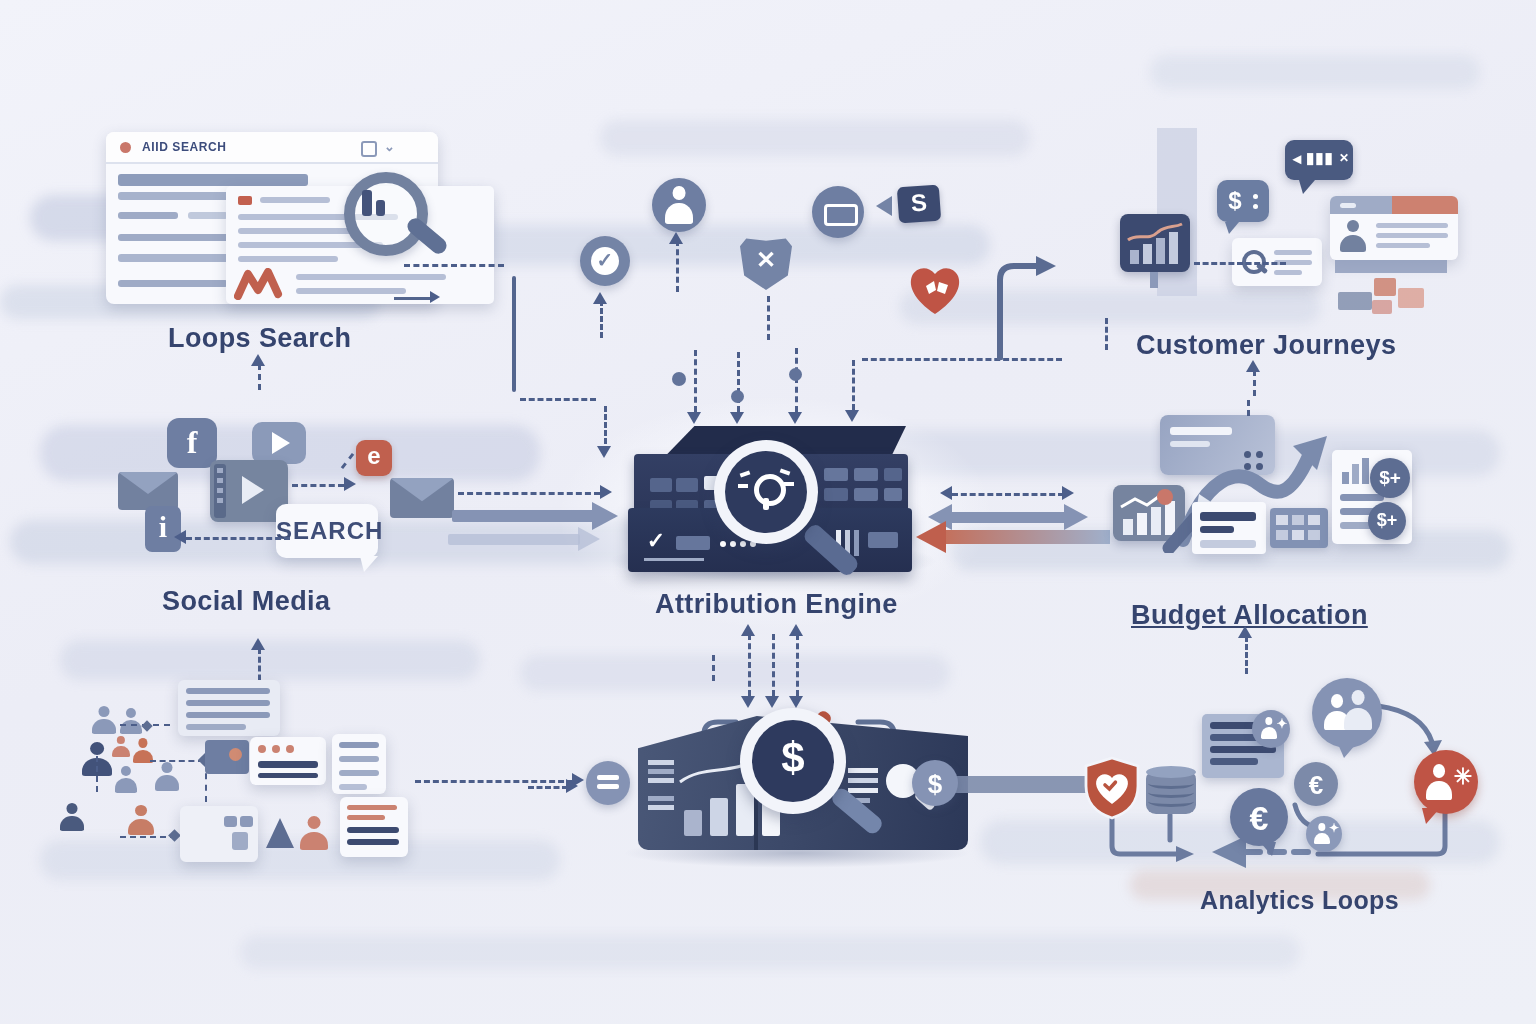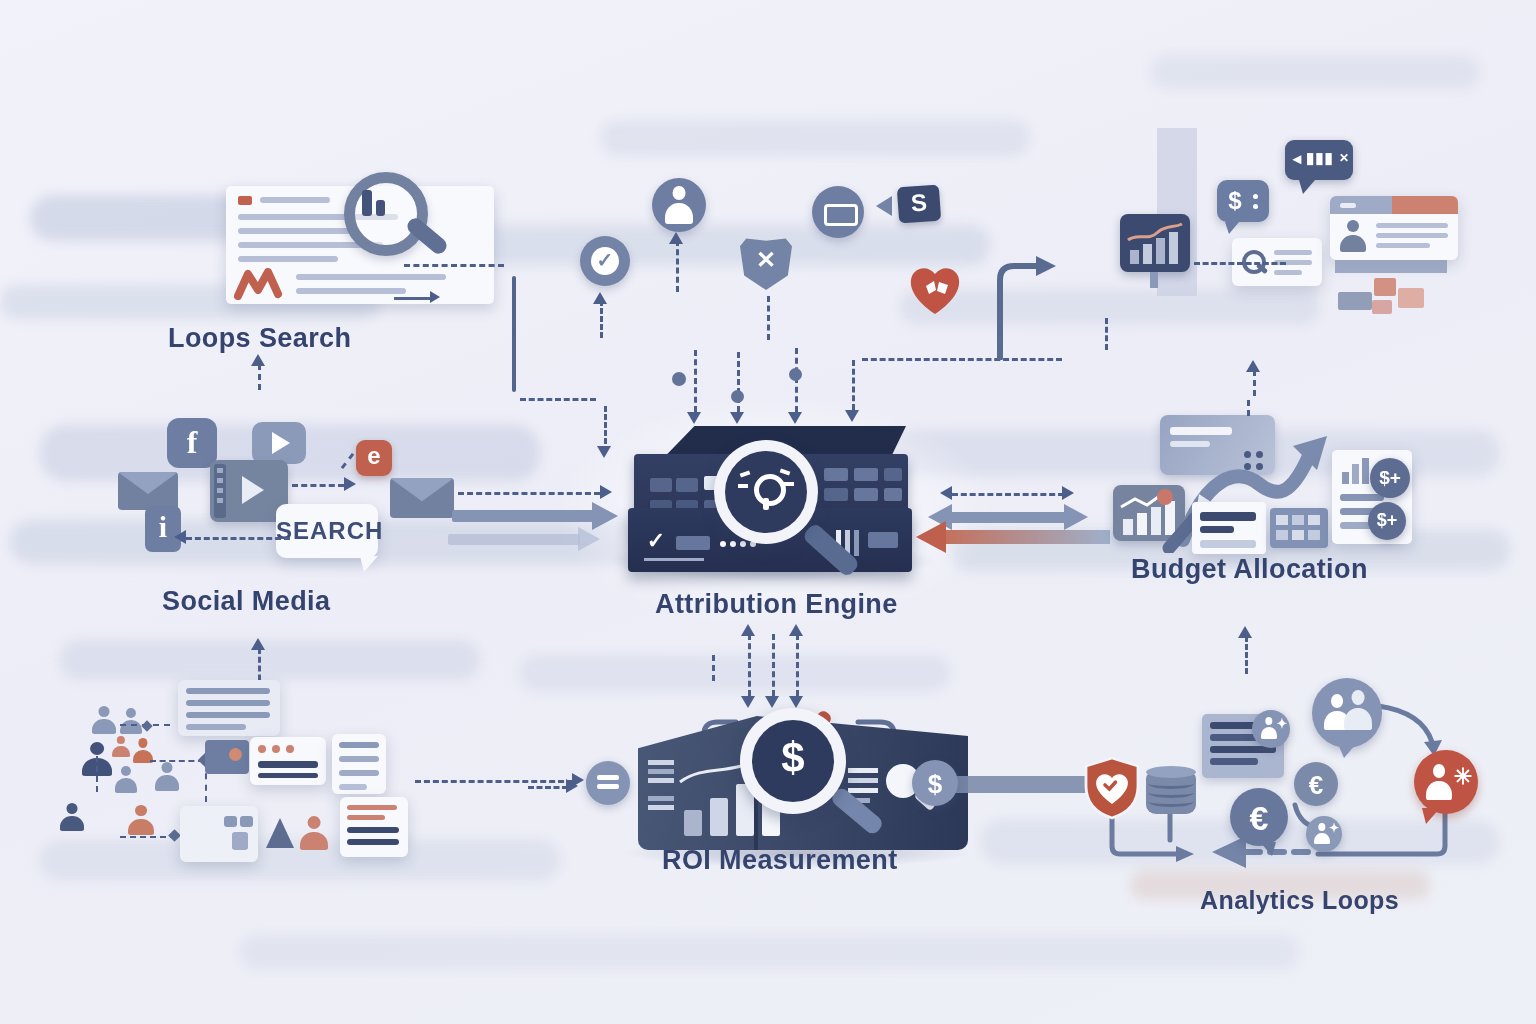--- a/index.html
+++ b/index.html
@@ -48,20 +48,34 @@
   <div class="wash" style="left:520px;top:655px;width:430px;height:36px;background:rgba(176,187,212,.22);"></div>
   <div class="wash" style="left:40px;top:840px;width:520px;height:40px;background:rgba(176,187,212,.24);"></div>
   <div class="wash" style="left:980px;top:820px;width:520px;height:44px;background:rgba(176,187,212,.24);"></div>
   <div class="wash" style="left:1130px;top:870px;width:300px;height:30px;background:rgba(198,148,138,.22);"></div>
   <div class="wash" style="left:600px;top:120px;width:430px;height:36px;background:rgba(178,189,214,.24);"></div>
   <div class="wash" style="left:1150px;top:55px;width:330px;height:34px;background:rgba(178,189,214,.22);"></div>
   <div class="wash" style="left:240px;top:935px;width:1060px;height:34px;background:rgba(180,190,214,.20);"></div>
 
   <div class="a" style="left:555px;top:395px;width:440px;height:235px;background:radial-gradient(ellipse at center,#f9fafe 25%,rgba(249,250,254,0) 70%);"></div>
 
+  <div class="card" style="left:106px;top:132px;width:332px;height:172px;border-radius:8px;">
+    <div class="a" style="left:0;top:0;width:100%;height:30px;background:#fdfdfe;border-bottom:2px solid #dde2ee;border-radius:8px 8px 0 0;"></div>
+    <div class="circ" style="left:14px;top:10px;width:11px;height:11px;background:#c9776a;"></div>
+    <div class="a" style="left:36px;top:8px;font-size:12px;font-weight:800;letter-spacing:.6px;color:#3c4c7c;">AIID SEARCH</div>
+    <div class="a" style="left:255px;top:9px;width:12px;height:12px;border:2px solid #8b99b9;border-radius:3px;"></div>
+    <div class="a" style="left:278px;top:7px;color:#8b99b9;font-size:13px;font-weight:700;">⌄</div>
+    <div class="tl" style="left:12px;top:42px;width:190px;height:12px;background:#8d9cbb;"></div>
+    <div class="tl" style="left:12px;top:60px;width:160px;height:8px;background:#a6b2cc;"></div>
+    <div class="tl" style="left:12px;top:80px;width:60px;height:7px;background:#9fabc6;"></div>
+    <div class="tl" style="left:82px;top:80px;width:40px;height:7px;background:#c0c9dc;"></div>
+    <div class="tl" style="left:12px;top:102px;width:130px;height:7px;background:#9fabc6;"></div>
+    <div class="tl" style="left:12px;top:122px;width:150px;height:8px;background:#aab5ce;"></div>
+    <div class="tl" style="left:12px;top:148px;width:110px;height:7px;background:#9fabc6;"></div>
+  </div>
   <div class="card" style="left:226px;top:186px;width:268px;height:118px;border-radius:5px;">
     <div class="a" style="left:12px;top:10px;width:14px;height:9px;background:#c2604f;border-radius:2px;"></div>
     <div class="tl" style="left:34px;top:11px;width:70px;height:6px;"></div>
     <div class="tl" style="left:12px;top:28px;width:160px;height:6px;"></div>
     <div class="tl" style="left:12px;top:42px;width:120px;height:6px;"></div>
     <div class="tl" style="left:12px;top:56px;width:145px;height:6px;"></div>
     <div class="tl" style="left:12px;top:70px;width:100px;height:6px;"></div>
     <svg class="a" style="left:8px;top:82px;" width="56" height="32" viewBox="0 0 56 32">
       <path d="M4 28 L14 6 L24 22 L34 4 L44 26" fill="none" stroke="#c0604e" stroke-width="8" stroke-linejoin="round" stroke-linecap="round"></path>
     </svg>
@@ -339,20 +353,21 @@
     <div class="tl" style="left:46px;top:27px;width:72px;height:5px;"></div>
     <div class="tl" style="left:46px;top:37px;width:72px;height:5px;"></div>
     <div class="tl" style="left:46px;top:47px;width:54px;height:5px;"></div>
   </div>
   <div class="a" style="left:1335px;top:260px;width:112px;height:13px;background:#8b99b9;opacity:.8;"></div>
   <div class="a" style="left:1374px;top:278px;width:22px;height:18px;background:#cd8170;border-radius:2px;opacity:.85;"></div>
   <div class="a" style="left:1398px;top:288px;width:26px;height:20px;background:#d99383;border-radius:2px;opacity:.7;"></div>
   <div class="a" style="left:1338px;top:292px;width:34px;height:18px;background:#7c8aa9;border-radius:2px;opacity:.8;"></div>
   <div class="a" style="left:1372px;top:300px;width:20px;height:14px;background:#c9776a;border-radius:2px;opacity:.6;"></div>
   <div class="dh" style="left:1194px;top:262px;width:92px;"></div>
+  <div class="lbl" style="left:1136px;top:330px;">Customer Journeys</div>
   <div class="dv" style="left:1253px;top:370px;height:26px;"></div>
   <div class="tri tri-u" style="left:1246px;top:360px;"></div>
 
   <div class="a" style="left:1160px;top:415px;width:115px;height:60px;background:linear-gradient(120deg,#97a4c2,#b9c2d8);border-radius:8px;box-shadow:0 4px 10px rgba(70,82,120,.25);">
     <div class="a" style="left:10px;top:12px;width:62px;height:8px;background:#f2f4fa;border-radius:3px;"></div>
     <div class="a" style="left:10px;top:26px;width:40px;height:6px;background:#e0e5f0;border-radius:3px;"></div>
     <div class="circ" style="left:84px;top:36px;width:7px;height:7px;background:#4a5a80;"></div>
     <div class="circ" style="left:96px;top:36px;width:7px;height:7px;background:#4a5a80;"></div>
     <div class="circ" style="left:84px;top:48px;width:7px;height:7px;background:#4a5a80;"></div>
     <div class="circ" style="left:96px;top:48px;width:7px;height:7px;background:#4a5a80;"></div>
@@ -395,21 +410,21 @@
     <div class="tl" style="left:8px;top:44px;width:44px;height:7px;background:#8593b4;"></div>
     <div class="tl" style="left:8px;top:58px;width:44px;height:7px;background:#8593b4;"></div>
     <div class="tl" style="left:8px;top:72px;width:44px;height:7px;background:#9fabc6;"></div>
   </div>
   <div class="circ" style="left:1370px;top:458px;width:40px;height:40px;background:#5d6d92;box-shadow:0 3px 8px rgba(60,72,110,.35);">
     <div class="glyph" style="left:0;top:9px;width:100%;font-size:19px;">$+</div>
   </div>
   <div class="circ" style="left:1368px;top:502px;width:38px;height:38px;background:#5d6d92;box-shadow:0 3px 8px rgba(60,72,110,.35);">
     <div class="glyph" style="left:0;top:8px;width:100%;font-size:18px;">$+</div>
   </div>
-  <div class="lbl" style="left:1131px;top:554px;">Budget Allocation</div>
+  <div class="lbl" style="left:1131px;top:600px;text-decoration:underline;">Budget Allocation</div>
   <div class="dv" style="left:1247px;top:400px;height:16px;"></div>
   <div class="dv" style="left:1245px;top:636px;height:38px;"></div>
   <div class="tri tri-u" style="left:1238px;top:626px;"></div>
 
   <div class="a" style="left:622px;top:838px;width:350px;height:30px;background:radial-gradient(ellipse at center,rgba(90,104,140,.38) 0%,rgba(90,104,140,0) 70%);"></div>
   <div class="dh" style="left:528px;top:786px;width:40px;"></div>
   <div class="tri tri-r" style="left:566px;top:779px;"></div>
   <div class="circ" style="left:586px;top:761px;width:44px;height:44px;background:#8593b4;box-shadow:0 3px 8px rgba(70,82,120,.3);">
     <div class="a" style="position:absolute;left:11px;top:14px;width:22px;height:5px;background:#fff;border-radius:2px;"></div>
     <div class="a" style="position:absolute;left:11px;top:23px;width:22px;height:5px;background:#fff;border-radius:2px;"></div>
@@ -441,21 +456,20 @@
   <div class="maghandle" style="left:828px;top:802px;width:58px;height:18px;background:#7486ab;transform:rotate(40deg);"></div>
   <div class="a" style="left:806px;top:708px;width:14px;height:48px;background:#b9543f;border-radius:6px;transform:rotate(38deg);"></div>
   <div class="circ" style="left:740px;top:708px;width:106px;height:106px;background:#f2f4fa;box-shadow:0 6px 14px rgba(50,60,95,.35);">
     <div class="circ" style="left:12px;top:12px;width:82px;height:82px;background:#2e3a5e;"></div>
     <div class="glyph" style="left:0;top:26px;width:100%;font-size:42px;">$</div>
   </div>
   <div class="a" style="left:955px;top:776px;width:138px;height:17px;background:#7d8cab;opacity:.9;"></div>
   <div class="circ" style="left:912px;top:760px;width:46px;height:46px;background:#8593b4;box-shadow:0 3px 8px rgba(70,82,120,.3);">
     <div class="glyph" style="left:0;top:9px;width:100%;font-size:26px;">$</div>
   </div>
-  <div class="lbl" style="left:662px;top:845px;">ROI Measurement</div>
 
   <svg class="a" style="left:1060px;top:650px;" width="440" height="230" viewBox="0 0 440 230">
     <path d="M52 162 L52 196 Q52 204 60 204 L118 204" fill="none" stroke="#6b7b9f" stroke-width="5" stroke-linecap="round"></path>
     <path d="M116 196 L134 204 L116 212 Z" fill="#6b7b9f"></path>
     <path d="M385 162 L385 196 Q385 204 377 204 L258 204" fill="none" stroke="#6b7b9f" stroke-width="5" stroke-linecap="round"></path>
     <path d="M318 56 Q362 62 372 92" fill="none" stroke="#6b7b9f" stroke-width="5" stroke-linecap="round"></path>
     <path d="M364 92 L374 106 L382 90 Z" fill="#6b7b9f"></path>
     <path d="M235 155 Q240 175 258 178" fill="none" stroke="#6b7b9f" stroke-width="5" stroke-linecap="round"></path>
     <path d="M256 170 L272 178 L256 186 Z" fill="#6b7b9f"></path>
     <path d="M110 165 L110 190" fill="none" stroke="#6b7b9f" stroke-width="5" stroke-linecap="round"></path>

